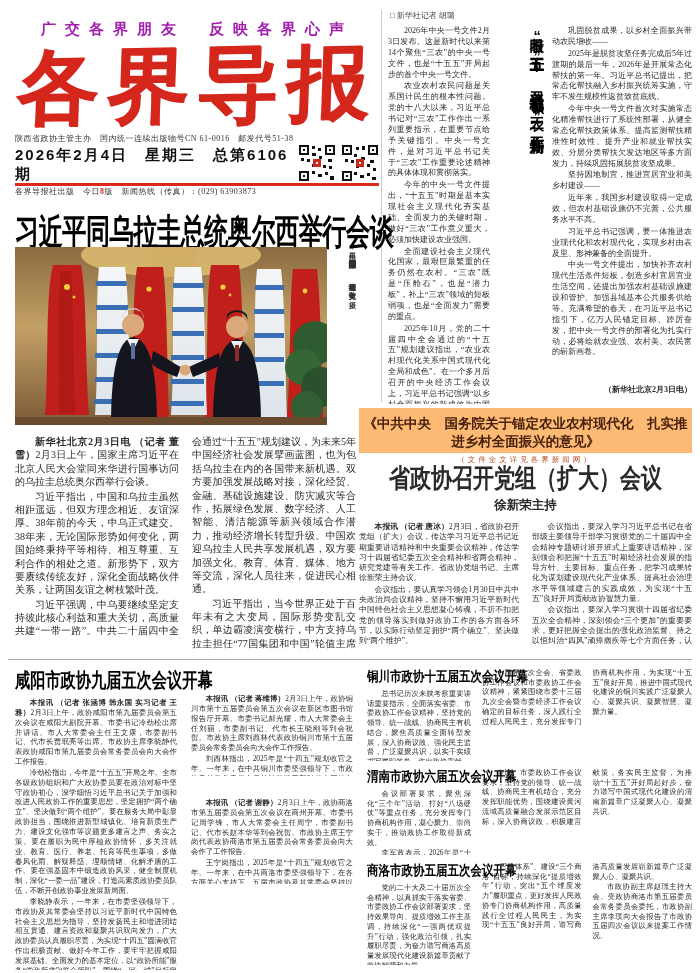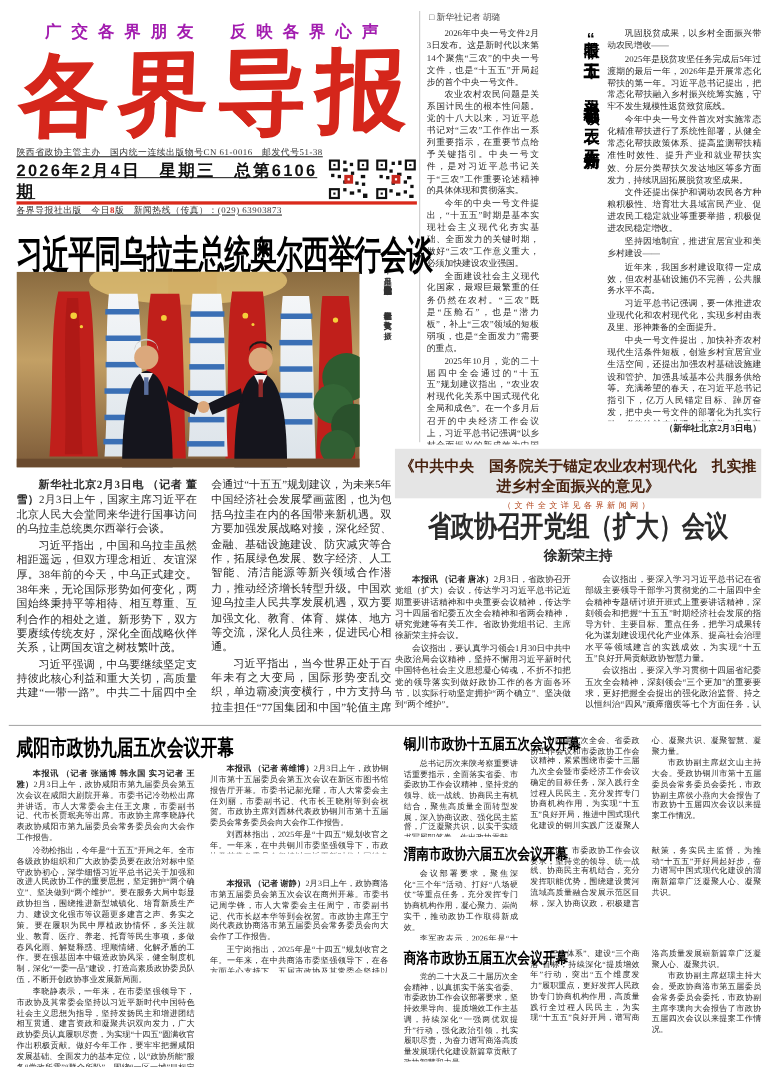--- a/index.html
+++ b/index.html
@@ -5,21 +5,21 @@
   html,body{margin:0;padding:0;background:#fff;}
   .page{position:relative;width:700px;height:973px;background:#fff;overflow:hidden;
         font-family:"Liberation Serif","DejaVu Serif",serif;color:#2a2a2a;}
   
   .header{position:absolute;left:15px;top:6px;width:364px;text-align:center;}
   .slogan{font-size:15px;letter-spacing:9px;color:#a21caf;font-weight:600;margin-top:14px;}
   .masthead{margin-top:2px;font-size:82px;line-height:1.05;font-weight:900;color:#d5261b;
             letter-spacing:8px;transform:skewX(-3deg) rotate(-1deg);
             font-family:"DejaVu Serif",serif;text-shadow:1px 1px 0 #d5261b;}
   .pubinfo{display:flex;align-items:center;margin-top:6px;text-align:left;}
-  .pubinfo-lines{width:286px;text-decoration:underline;}
+  .pubinfo-lines{width:286px;}
   .publine1,.publine3{font-size:8px;color:#333;letter-spacing:0.5px;white-space:nowrap;}
   .publine2{font-size:15px;font-weight:700;letter-spacing:2px;color:#111;margin:2px 0;
             font-family:"Liberation Sans",sans-serif;}
   .red8{color:#d5261b;font-weight:700;}
   .qrwrap{display:flex;gap:5px;margin-left:4px;}
   .redrule{position:absolute;left:15px;top:183px;width:364px;height:2.5px;background:#da2a1c;}
   .vdiv{position:absolute;left:381px;top:10px;width:1px;height:392px;background:#ccc;}
   .hdiv{position:absolute;left:8px;top:659px;width:684px;height:1px;background:#aaa;}
   
   .para{margin:0 0 1px 0;text-indent:2em;text-align:justify;}
@@ -42,21 +42,21 @@
   .feature .byline{font-size:8px;color:#444;margin:0 0 5px 2px;}
   .feature-row{display:flex;gap:8px;}
   .fcol1{width:102px;height:378px;overflow:hidden;font-size:8px;line-height:1.36;}
   .vheadline{width:46px;height:378px;writing-mode:vertical-rl;text-orientation:upright;
        font-family:"Liberation Sans",sans-serif;font-weight:900;font-size:14.5px;
        line-height:1;letter-spacing:1px;color:#000;margin:0 auto;text-align:left;}
   .fcol2{width:140px;height:378px;font-size:8px;line-height:1.36;display:flex;flex-direction:column;}
   .fcol2-text{height:360px;overflow:hidden;}
   .dateline{font-weight:700;text-align:right;font-size:8px;margin-top:2px;}
   
-  .notice{position:absolute;left:359px;top:408px;width:333px;height:45px;background:#e5e5e5;
+  .notice{position:absolute;left:359px;top:408px;width:333px;height:45px;background:#fdba74;
           text-align:center;padding-top:7px;box-sizing:border-box;}
   .notice-title{font-size:13.5px;font-weight:900;color:#46210e;letter-spacing:0;
                 font-family:"Liberation Sans",sans-serif;}
   .notice-sub{font-size:7.5px;color:#b34a22;letter-spacing:3px;margin-top:4px;}
   
   .prov{position:absolute;left:359px;top:461px;width:333px;}
   .prov-head{text-align:center;}
   .prov-head span{display:inline-block;font-family:"Liberation Sans",sans-serif;font-weight:900;
        font-size:21px;white-space:nowrap;transform:scale(1,1.25);transform-origin:center top;}
   .prov-sub{text-align:center;font-size:12.5px;font-weight:700;margin-top:8px;
@@ -189,21 +189,20 @@
           <p class="para">今年的中央一号文件提出，“十五五”时期是基本实现社会主义现代化夯实基础、全面发力的关键时期，做好“三农”工作意义重大，必须加快建设农业强国。</p>
           <p class="para">全面建设社会主义现代化国家，最艰巨最繁重的任务仍然在农村。“三农”既是“压舱石”，也是“潜力板”，补上“三农”领域的短板弱项，也是“全面发力”需要的重点。</p>
           <p class="para">2025年10月，党的二十届四中全会通过的“十五五”规划建议指出，“农业农村现代化关系中国式现代化全局和成色”。在一个多月后召开的中央经济工作会议上，习近平总书记强调“以乡村全面振兴的新成效为中国式现代化建设提供有力支撑”。</p>
         </div>
       <div class="vheadline">着眼“十五五”，习近平总书记引领“三农”工作新开局</div>
       <div class="fcol2">
         <div class="fcol2-text">
             <p class="para">巩固脱贫成果，以乡村全面振兴带动农民增收——</p>
             <p class="para">2025年是脱贫攻坚任务完成后5年过渡期的最后一年，2026年是开展常态化帮扶的第一年。习近平总书记提出，把常态化帮扶融入乡村振兴统筹实施，守牢不发生规模性返贫致贫底线。</p>
             <p class="para">今年中央一号文件首次对实施常态化精准帮扶进行了系统性部署，从健全常态化帮扶政策体系、提高监测帮扶精准性时效性、提升产业和就业帮扶实效、分层分类帮扶欠发达地区等多方面发力，持续巩固拓展脱贫攻坚成果。</p>
-            <p class="para">文件还提出保护和调动农民各方种粮积极性、培育壮大县域富民产业、促进农民工稳定就业等重要举措，积极促进农民稳定增收。</p>
             <p class="para">坚持因地制宜，推进宜居宜业和美乡村建设——</p>
             <p class="para">近年来，我国乡村建设取得一定成效，但农村基础设施仍不完善，公共服务水平不高。</p>
             <p class="para">习近平总书记强调，要一体推进农业现代化和农村现代化，实现乡村由表及里、形神兼备的全面提升。</p>
             <p class="para">中央一号文件提出，加快补齐农村现代生活条件短板，创造乡村宜居宜业生活空间，还提出加强农村基础设施建设和管护、加强县域基本公共服务供给等。充满希望的春天，在习近平总书记指引下，亿万人民锚定目标、踔厉奋发，把中央一号文件的部署化为扎实行动，必将绘就农业强、农村美、农民富的崭新画卷。</p>
           </div>
         <p class="dateline">（新华社北京2月3日电）</p>
       </div>
     </div>
   </div>
 
@@ -366,21 +365,20 @@
     <div class="bcolC">
       <div class="bblock h-tc">
         <div class="bb-left">
           <div class="bheadline-sm">铜川市政协十五届五次会议开幕</div>
           <div class="bb-left-text">
               <p class="para">总书记历次来陕考察重要讲话重要指示，全面落实省委、市委政协工作会议精神，坚持党的领导、统一战线、协商民主有机结合，聚焦高质量全面转型发展，深入协商议政、强化民主监督，广泛凝聚共识，以实干实绩书写履职答卷，作出政协贡献。</p>
             </div>
         </div>
         <div class="bb-right">
             <p class="para">十四届九次全会、省委政协工作会议和市委政协工作会议精神，紧紧围绕市委十三届九次全会暨市委经济工作会议确定的目标任务，深入践行全过程人民民主，充分发挥专门协商机构作用，为实现“十五五”良好开局，推进中国式现代化建设的铜川实践广泛凝聚人心、凝聚共识、凝聚智慧、凝聚力量。</p>
-            <p class="para">市政协副主席赵文山主持大会。受政协铜川市第十五届委员会常务委员会委托，市政协副主席侯小燕向大会报告了市政协十五届四次会议以来提案工作情况。</p>
           </div>
       </div>
       <div class="bblock h-wn">
         <div class="bb-left">
           <div class="bheadline-sm">渭南市政协六届五次会议开幕</div>
           <div class="bb-left-text">
               <p class="para">会议部署要求，聚焦深化“三个年”活动、打好“八场硬仗”等重点任务，充分发挥专门协商机构作用，凝心聚力、崇尚实干，推动政协工作取得新成效。</p>
               <p class="para">李军政表示，2026年是“十五五”开局之年，市政协及其常委会要坚持以习近平新时代中国特色社会主义思想</p>
             </div>
         </div>

